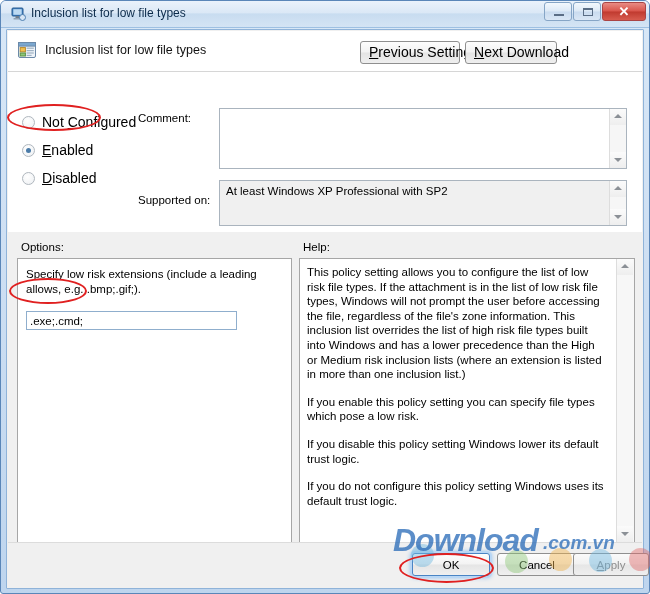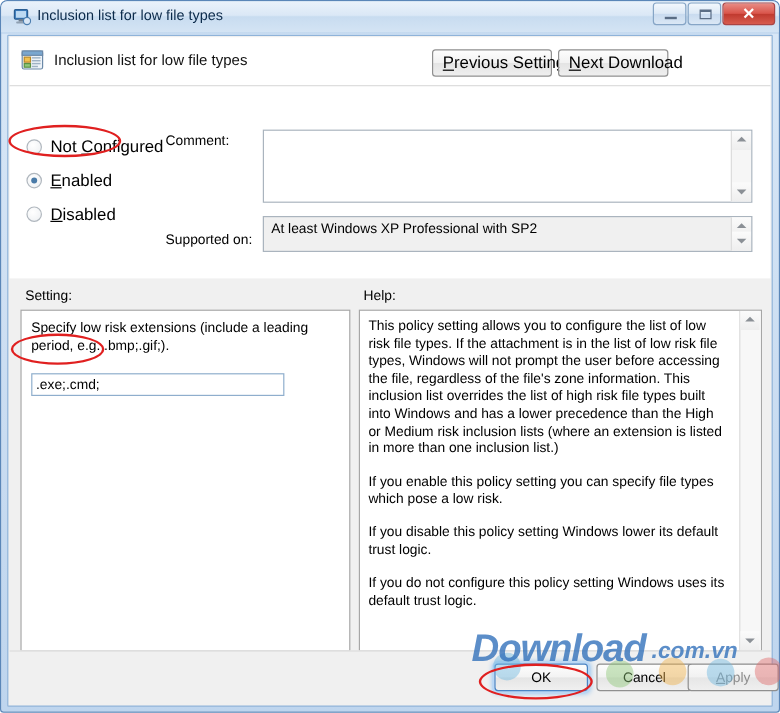--- a/index.html
+++ b/index.html
@@ -196,21 +196,21 @@
     border: 1px solid #aab4be;
     background: #ffffff;
     overflow: hidden;
   }
   #comment-field {
     left: 211px; top: 36px;
     width: 408px; height: 61px;
   }
   #supported-field {
     left: 211px; top: 108px;
-    width: 408px; height: 30px;
+    width: 408px; height: 46px;
     background: #f0f0f0;
   }
   #supported-field .sv-text {
     position: absolute;
     left: 6px; top: 4px;
     font-size: 11.5px;
     color: #000;
     white-space: nowrap;
   }
   .vscroll {
@@ -460,25 +460,25 @@
       <span class="field-label" id="supported-label">Supported on:</span>
       <div class="textfield" id="supported-field">
         <span class="sv-text">At least Windows XP Professional with SP2</span>
         <div class="vscroll">
           <div class="sb-arrow up"></div>
           <div class="sb-arrow down"></div>
         </div>
       </div>
     </div>
 
-    <span class="panels-label" id="options-label">Setting:</span>
+    <span class="panels-label" id="options-label">Options:</span>
     <span class="panels-label" id="help-label">Help:</span>
 
     <div class="panel" id="options-panel">
-      <div class="options-desc">Specify low risk extensions (include a leading period, e.g. .bmp;.gif;).</div>
+      <div class="options-desc">Specify low risk extensions (include a leading allows, e.g. .bmp;.gif;).</div>
       <input class="ext-input" id="ext-input" type="text" value=".exe;.cmd;" style="">
     </div>
 
     <div class="panel" id="help-panel">
       <div class="help-text">
         <p>This policy setting allows you to configure the list of low risk file types. If the attachment is in the list of low risk file types, Windows will not prompt the user before accessing the file, regardless of the file's zone information. This inclusion list overrides the list of high risk file types built into Windows and has a lower precedence than the High or Medium risk inclusion lists (where an extension is listed in more than one inclusion list.)</p>
         <p>If you enable this policy setting you can specify file types which pose a low risk.</p>
         <p>If you disable this policy setting Windows lower its default trust logic.</p>
         <p>If you do not configure this policy setting Windows uses its default trust logic.</p>
       </div>

